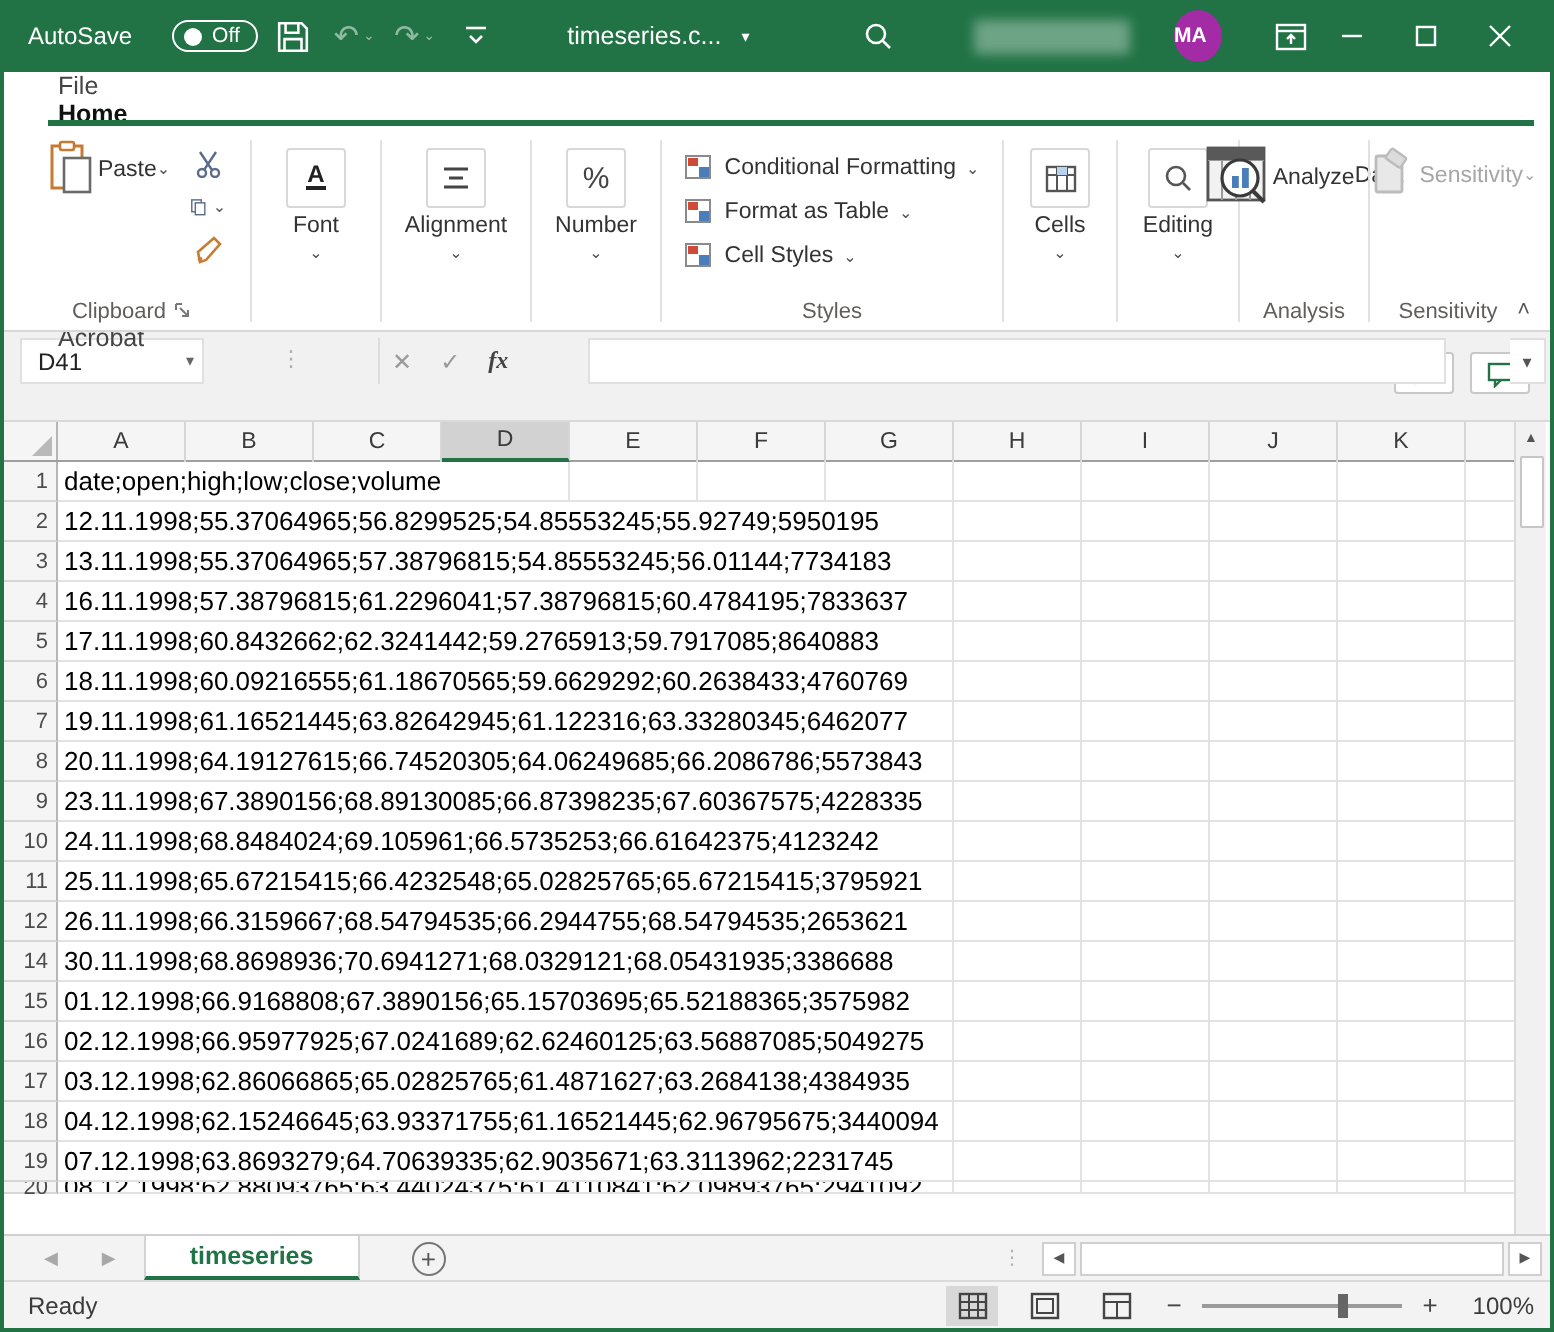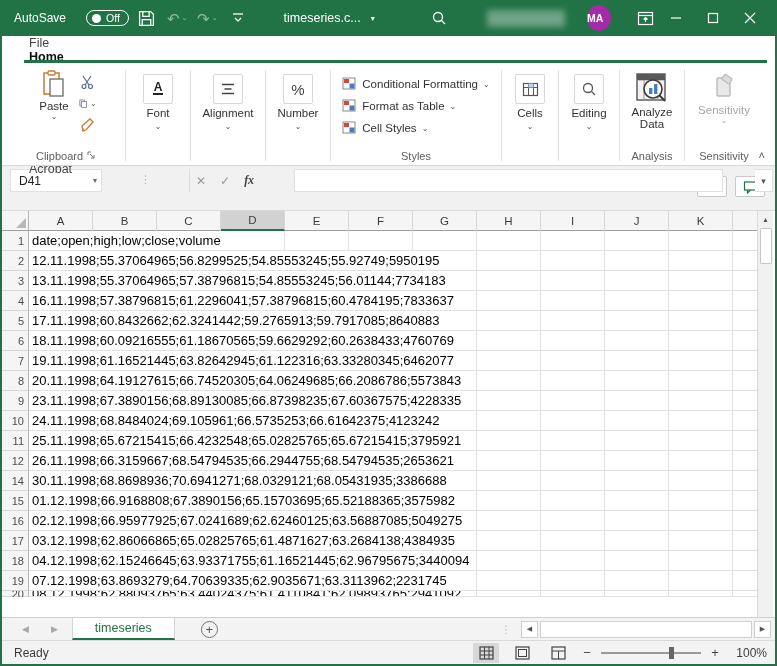--- a/index.html
+++ b/index.html
@@ -28,21 +28,21 @@
   .rtab.active::after{ content:""; position:absolute; left:8px; right:8px; bottom:1px; height:3px; background:#217346; }
   .tabs-right{ margin-left:auto; display:flex; align-items:center; gap:8px; padding-right:10px; }
   .mini-btn{ width:30px; height:21px; border:1px solid #c8c8c8; border-radius:2px; display:flex; align-items:center; justify-content:center; background:#fff; }
 
   
   .ribbon{ height:102px; background:#fff; border-bottom:1px solid #d8d8d8; display:flex; align-items:stretch; padding:2px 4px 0 6px; position:relative; }
   .rgroup{ display:flex; flex-direction:column; align-items:center; padding:2px 4px 0; }
   .rgroup-body{ flex:1; display:flex; align-items:flex-start; }
   .rgroup-label{ height:18px; font-size:11px; color:#605e5c; display:flex; align-items:center; gap:4px;justify-content:center; }
   .vsep{ width:1px; background:#e1e1e1; margin:4px 1px; }
-  .bigbtn{ display:flex; flex-direction:column; align-items:center; font-size:11.5px; color:#333; padding:2px 4px; }
+  .bigbtn{ display:flex; align-items:center; font-size:11.5px; color:#333; padding:2px 4px; }
   .bigbtn .cap{ margin-top:2px; }
   .chev{ font-size:8px; color:#555; line-height:1; margin-top:1px; }
   .clip-col{ display:flex; flex-direction:column; gap:5px; margin-left:6px; margin-top:6px; }
   .smallicon{ width:18px; height:16px; display:flex; align-items:center; justify-content:center; font-size:12px; }
   .boxbtn{ width:30px; height:30px; border:1px solid #d8d8d8; border-radius:2px; display:flex; align-items:center; justify-content:center; background:#fff; }
   .collapsed{ display:flex; flex-direction:column; align-items:center; padding-top:8px; font-size:11.5px; color:#333; gap:3px; }
   .styles-group .row{ display:flex; align-items:center; gap:5px; font-size:11.5px; color:#333; height:20px; }
   .styles-list{ display:flex; flex-direction:column; gap:2px; margin-top:6px; align-items:flex-start; }
   .gray{ color:#a6a6a6; }
   .launcher{ font-size:9px; color:#777; }
@@ -73,21 +73,21 @@
   .cells{ flex:1; border-bottom:1px solid #e2e2e2; background-image:repeating-linear-gradient(90deg, transparent 0 63px, #e2e2e2 63px 64px); display:flex; align-items:center; overflow:hidden; }
   .celltext{ background:#fff; font-size:13px; color:#000; padding:1.5px 3px 2.5px; white-space:pre; }
   .grow.partial{ height:6px; overflow:hidden; }
   .vscroll{ width:16px; background:#f1f1f1; border-left:1px solid #d9d9d9; display:flex; flex-direction:column; align-items:center; }
   .vs-arrow{ width:16px; height:17px; display:flex; align-items:center; justify-content:center; font-size:7px; color:#555; }
   .vs-thumb{ width:12px; height:36px; background:#fff; border:1px solid #c6c6c6; border-radius:1px; }
 
   
   .tabbar{ height:23px; background:#f3f3f3; border-top:1px solid #cfcfcf; display:flex; align-items:stretch; font-size:12px; }
   .nav-arrows{ display:flex; align-items:center; gap:22px; padding:0 14px 0 20px; color:#a8a8a8; font-size:9px; }
-  .sheettab{ display:flex; align-items:center; padding:0 22px; background:#fff; border-right:1px solid #d4d4d4; border-left:1px solid #d4d4d4; border-bottom:2px solid #217346; color:#217346; font-weight:normal; font-size:12.5px; }
+  .sheettab{ display:flex; align-items:center; padding:0 22px; background:#fff; border-right:1px solid #d4d4d4; border-left:1px solid #d4d4d4; border-bottom:2px solid #217346; color:#217346; font-weight:bold; font-size:12.5px; }
   .addsheet{ display:flex; align-items:center; margin-left:26px; }
   .plus-circle{ width:17px; height:17px; border:1px solid #767676; border-radius:50%; color:#555; display:flex; align-items:center; justify-content:center; font-size:13px; line-height:1; }
   .hscroll{ margin-left:auto; display:flex; align-items:center; gap:2px; padding-right:4px; }
   .hs-dots{ color:#b0b0b0; font-size:10px; margin-right:8px; }
   .hs-arrow{ width:17px; height:17px; background:#fff; border:1px solid #cfcfcf; display:flex; align-items:center; justify-content:center; font-size:7px; color:#555; }
   .hs-thumb{ width:212px; height:17px; background:#fff; border:1px solid #cfcfcf; }
 
   
   .statusbar{ height:24px; background:#f3f3f3; border-top:1px solid #dadada; display:flex; align-items:center; font-size:12px; color:#3b3b3b; padding:0 8px 0 12px; }
   .sb-right{ margin-left:auto; display:flex; align-items:center; gap:10px; }

